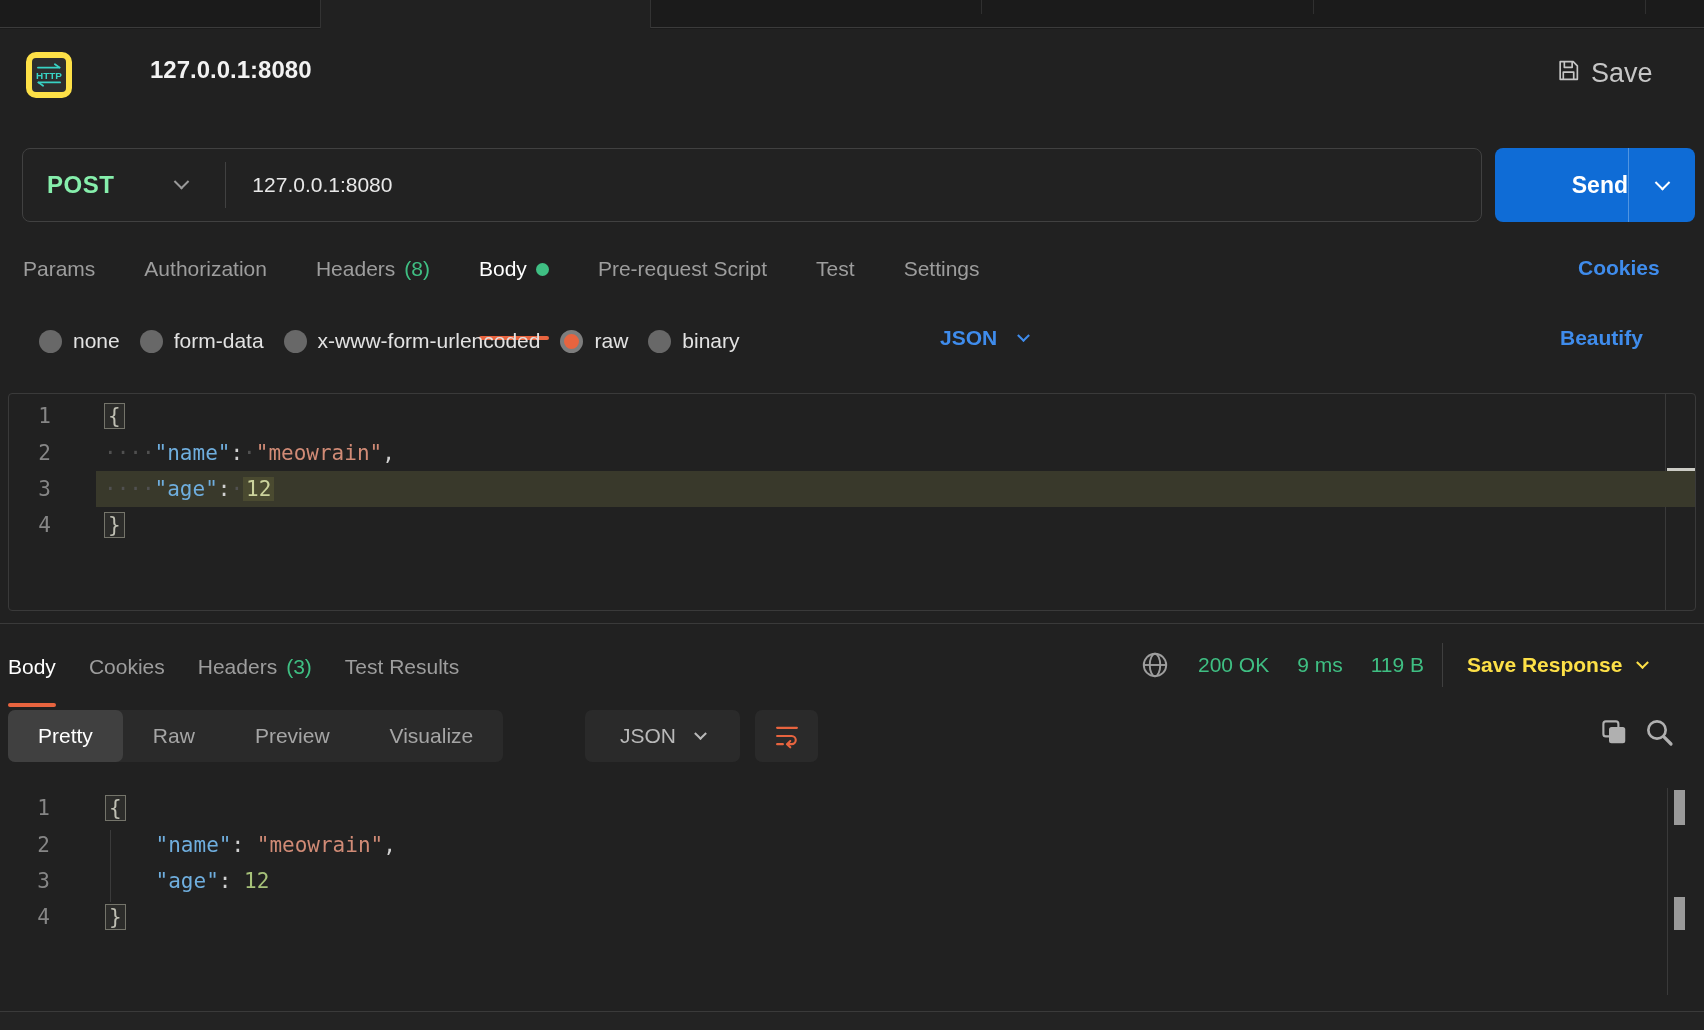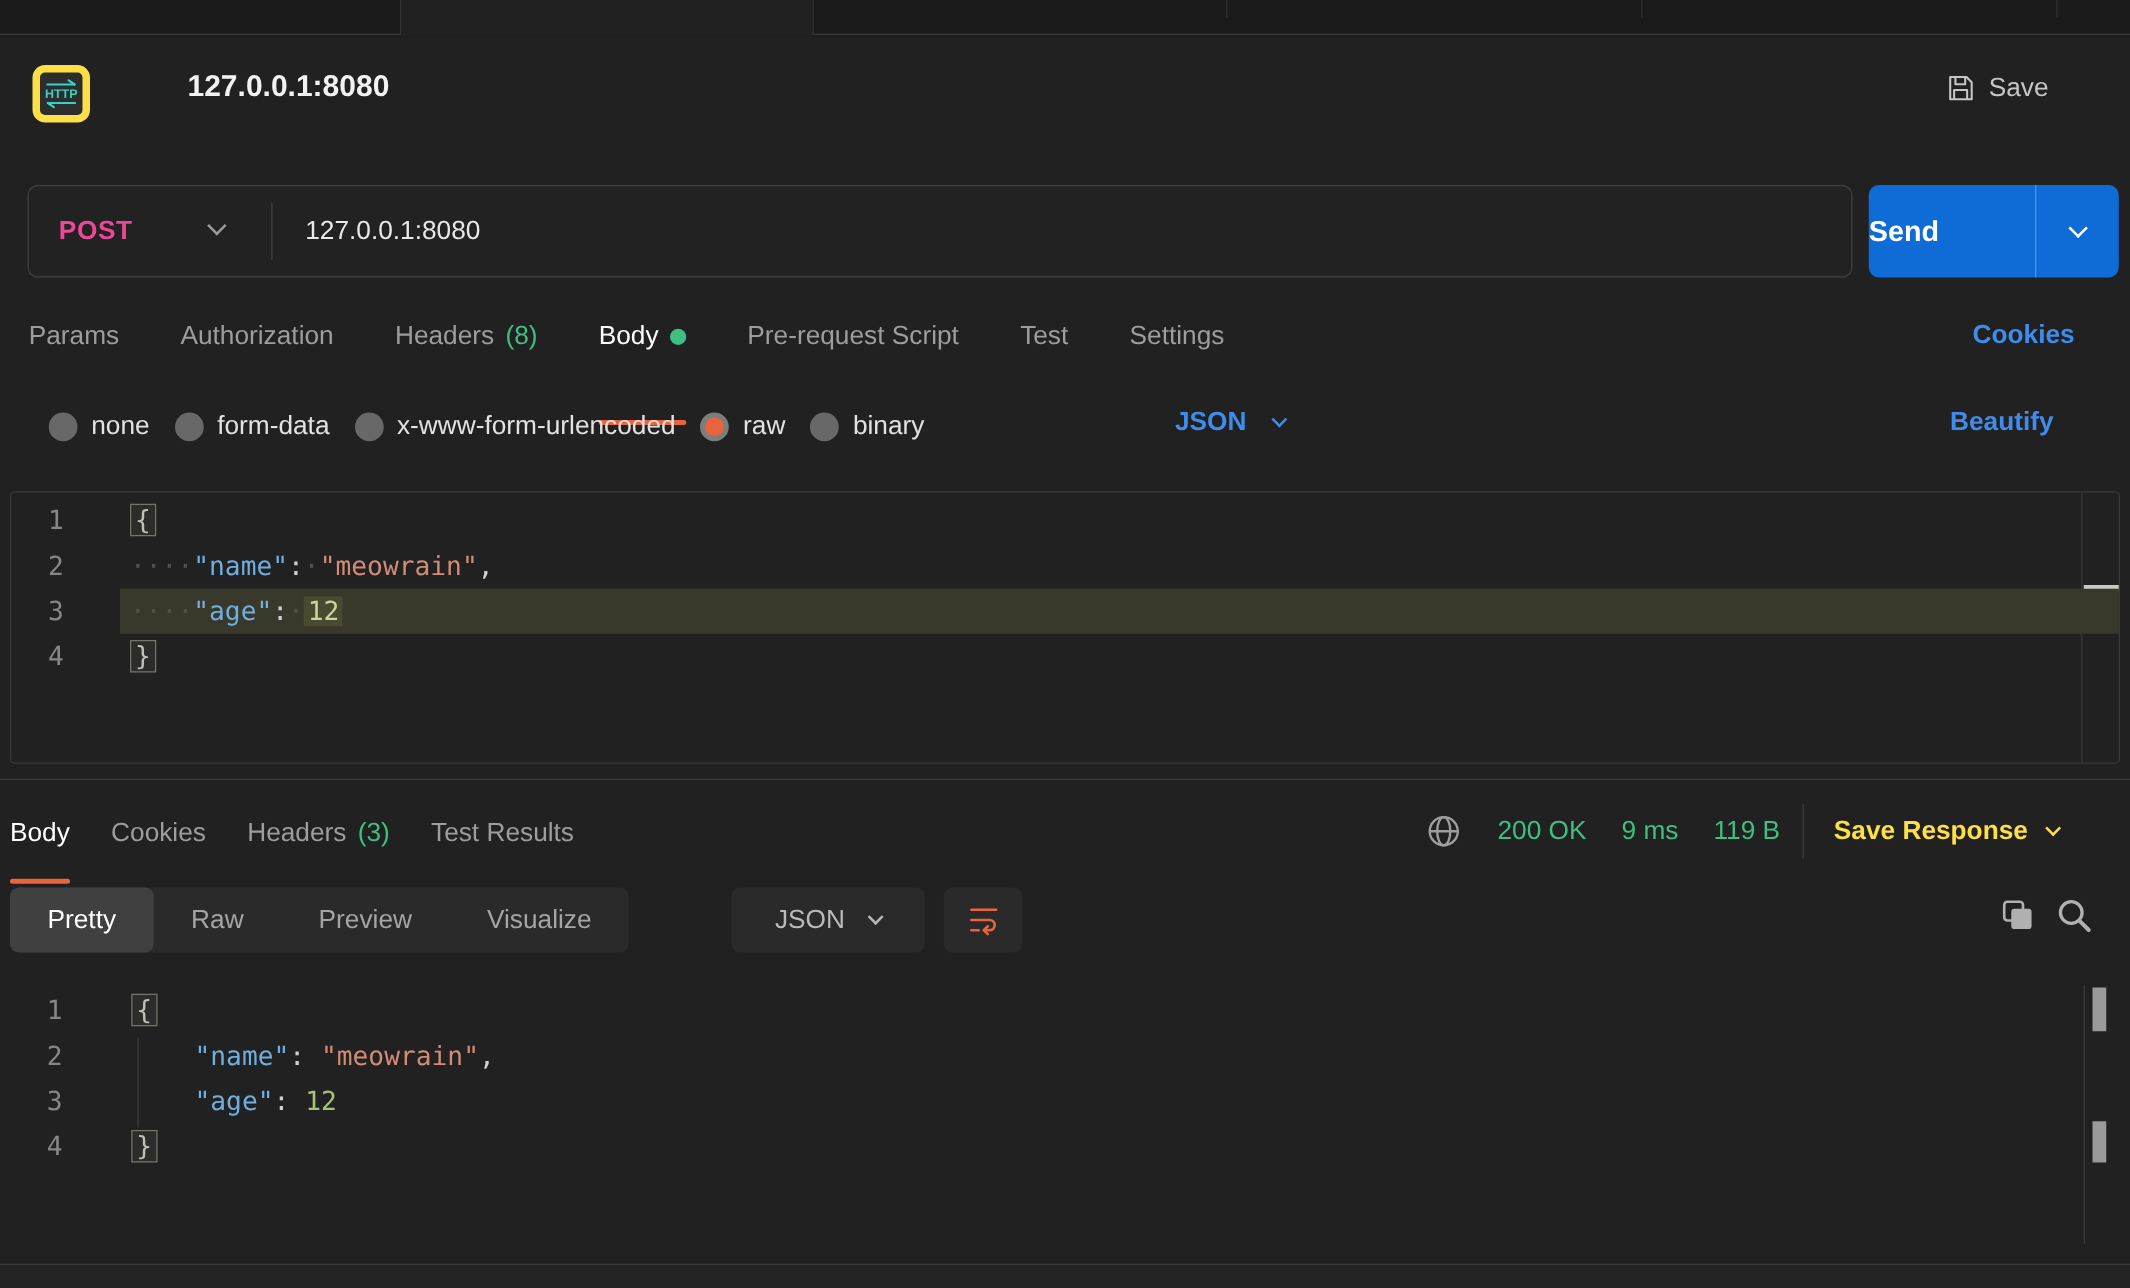--- a/index.html
+++ b/index.html
@@ -13,32 +13,32 @@
   
   .topbar { position:absolute; left:0; top:0; width:1704px; height:29px; background:#1b1b1b; }
   .topbar .seg-border { position:absolute; top:27px; height:1px; background:#3b3b3b; }
   .topbar .vline { position:absolute; top:0; width:1px; height:28px; background:#333; }
   .topbar .vline.short { height:14px; background:#303030; }
   .topbar .active-tab { position:absolute; left:320px; top:0; width:330px; height:29px; background:#212121; }
   
   .http-badge { position:absolute; left:26px; top:52px; width:46px; height:46px;
     background:#2d2d2d; border:6px solid #fde047; border-radius:10px; display:flex; align-items:center; justify-content:center; }
   .req-title { position:absolute; left:150px; top:56px; font-size:24px; font-weight:bold; color:#f2f2f2; }
-  .save-btn { position:absolute; left:1556px; top:58px; display:flex; align-items:flex-end; gap:10px;
-    color:#c6c6c6; font-size:21px; cursor:pointer; }
+  .save-btn { position:absolute; left:1556px; top:58px; display:flex; align-items:flex-start; gap:10px;
+    color:#c6c6c6; font-size:27px; cursor:pointer; }
   
   .url-bar { position:absolute; left:22px; top:148px; width:1460px; height:74px;
     background:#222222; border:1px solid #414141; border-radius:8px; display:flex; align-items:center; }
-  .method { margin-left:24px; font-size:21px; font-weight:bold; color:#ec4899; letter-spacing:.5px; }
+  .method { margin-left:24px; font-size:24px; font-weight:bold; color:#86efac; letter-spacing:.5px; }
   .method-chev { margin-left:62px; color:#9a9a9a; }
   .url-divider { width:1px; height:46px; background:#414141; margin-left:38px; }
   .url-text { margin-left:26px; font-size:21px; color:#e8e8e8; }
   .send-btn { position:absolute; left:1495px; top:148px; width:200px; height:74px;
     background:#0f6cd6; border-radius:8px; display:flex; align-items:center; color:#fff; cursor:pointer; }
-  .send-label { width:133px; text-align:left; font-size:23px; font-weight:bold; }
+  .send-label { width:133px; text-align:right; font-size:23px; font-weight:bold; }
   .send-divider { width:1px; height:74px; background:rgba(255,255,255,.28); }
   .send-chev { flex:1; display:flex; justify-content:center; }
   
   .chev { display:inline-block; width:11px; height:11px; border-right:2.5px solid currentColor;
     border-bottom:2.5px solid currentColor; transform:rotate(45deg) translate(-2px,-2px); }
   .chev.small { width:9px; height:9px; }
   
   .req-tabs { position:absolute; left:23px; top:240px; height:100px; display:flex; gap:49px; }
   .req-tab { position:relative; height:100px; padding-top:17px; font-size:21px; color:#9d9d9d;
     display:flex; align-items:flex-start; gap:9px; cursor:pointer; }

